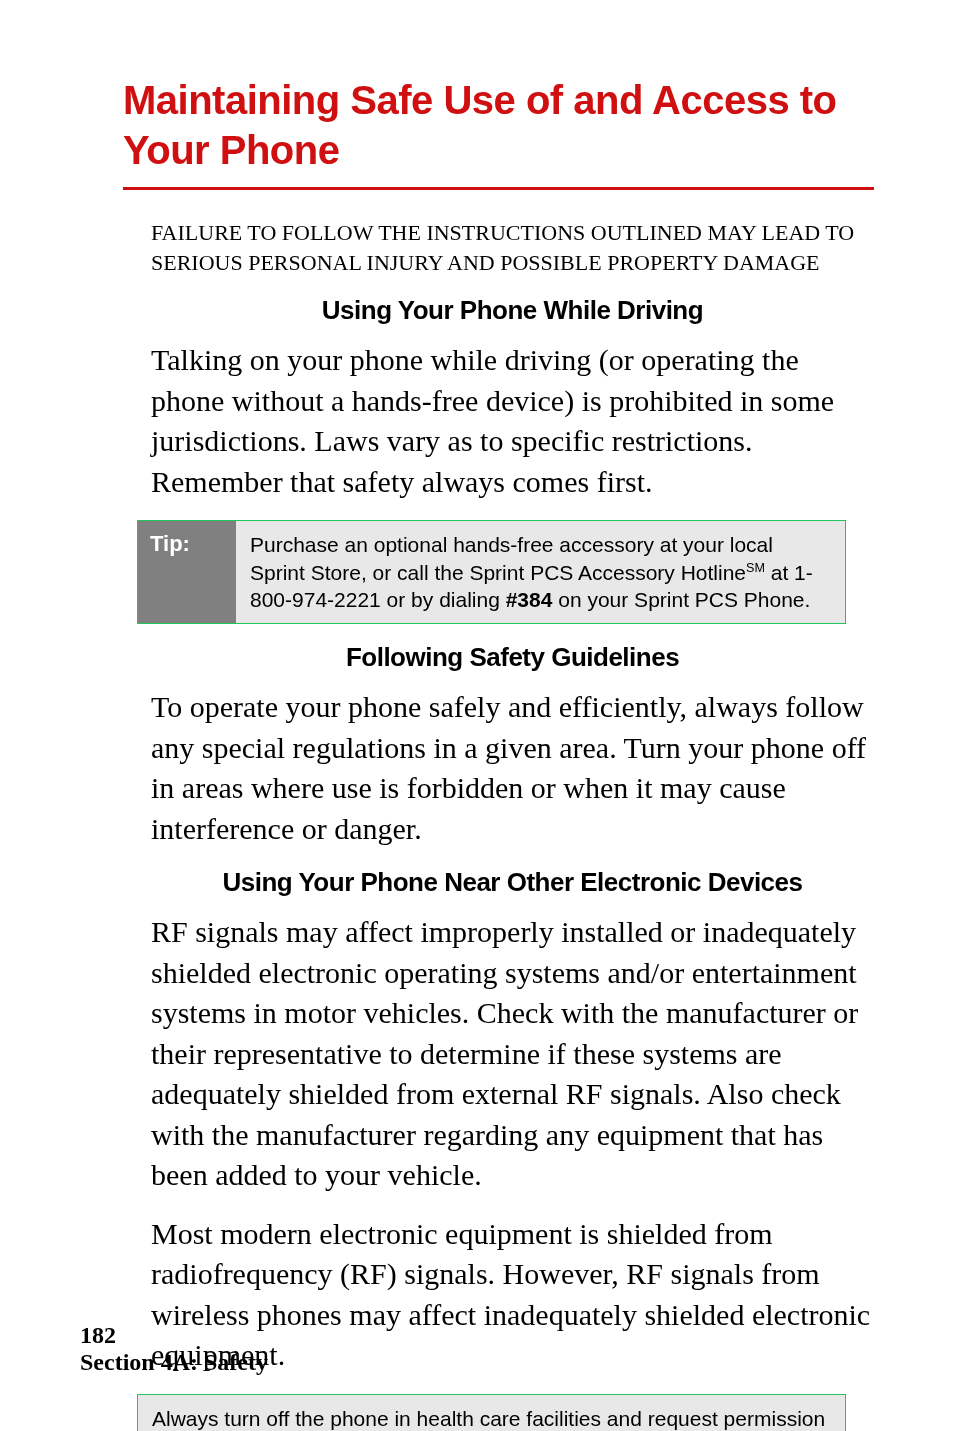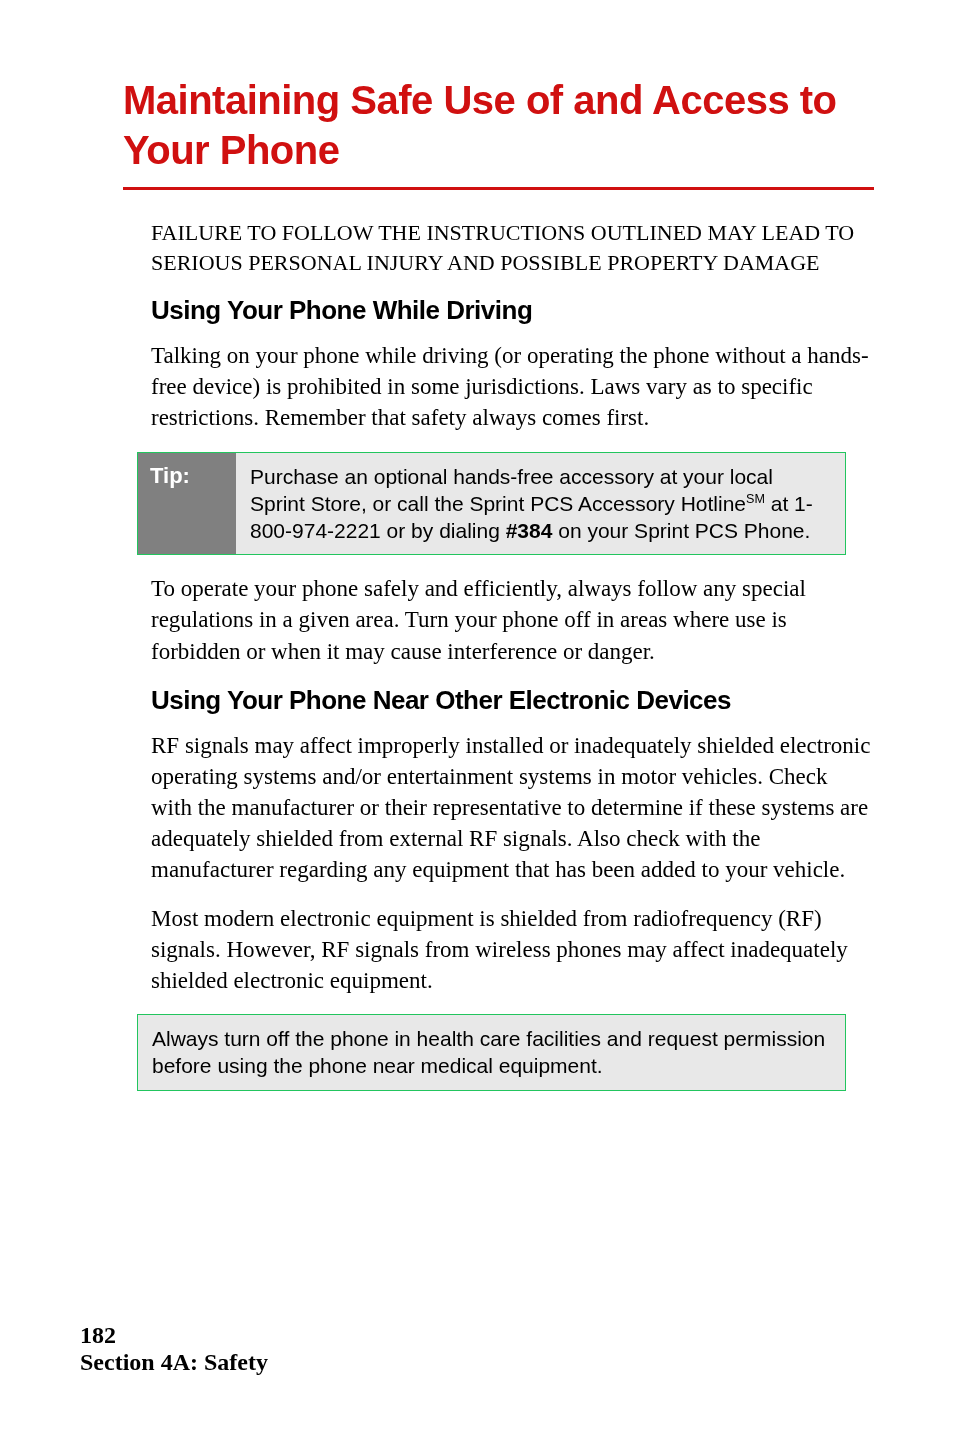--- a/index.html
+++ b/index.html
@@ -37,27 +37,28 @@
     line-height: 1.35;
     margin: 0 0 18px 28px;
   }
   h2.section {
     font-family: "Helvetica Neue", Helvetica, Arial, sans-serif;
     font-weight: 700;
     font-size: 26px;
     margin: 0 0 14px 28px;
     letter-spacing: -0.5px;
     font-stretch: condensed;
+    text-align: center;
   }
   .condensed {
     font-family: "Arial Narrow", "Helvetica Neue Condensed", Arial, sans-serif;
   }
   p.body {
     font-family: Georgia, 'Times New Roman', serif;
-    font-size: 23px;
+    font-size: 30px;
     line-height: 1.35;
     margin: 0 0 18px 28px;
   }
   .callout {
     display: flex;
     border: 1px solid #22c55e;
     margin: 0 28px 18px 14px;
     background: #e8e8e8;
   }
   .callout-label {
@@ -109,20 +110,21 @@
   <h2 class="section condensed">Using Your Phone While Driving</h2>
   <p class="body">Talking on your phone while driving (or operating the phone without a hands-free device) is prohibited in some jurisdictions. Laws vary as to specific restrictions. Remember that safety always comes first.</p>
 
   <div class="callout">
     <div class="callout-label">Tip:</div>
     <div class="callout-body">
       <span>Purchase an optional hands-free accessory at your local Sprint Store, or call the Sprint PCS Accessory Hotline</span><span class="sm">SM</span><span> at 1-800-974-2221 or by dialing </span><span class="bold">#384</span><span> on your Sprint PCS Phone.</span>
     </div>
   </div>
 
+  <h2 class="section condensed">Following Safety Guidelines</h2>
   <p class="body">To operate your phone safely and efficiently, always follow any special regulations in a given area. Turn your phone off in areas where use is forbidden or when it may cause interference or danger.</p>
 
   <h2 class="section condensed">Using Your Phone Near Other Electronic Devices</h2>
   <p class="body">RF signals may affect improperly installed or inadequately shielded electronic operating systems and/or entertainment systems in motor vehicles. Check with the manufacturer or their representative to determine if these systems are adequately shielded from external RF signals. Also check with the manufacturer regarding any equipment that has been added to your vehicle.</p>
   <p class="body">Most modern electronic equipment is shielded from radiofrequency (RF) signals. However, RF signals from wireless phones may affect inadequately shielded electronic equipment.</p>
 
   <div class="callout">
     <div class="callout-body">Always turn off the phone in health care facilities and request permission before using the phone near medical equipment.</div>
   </div>
 </div>

